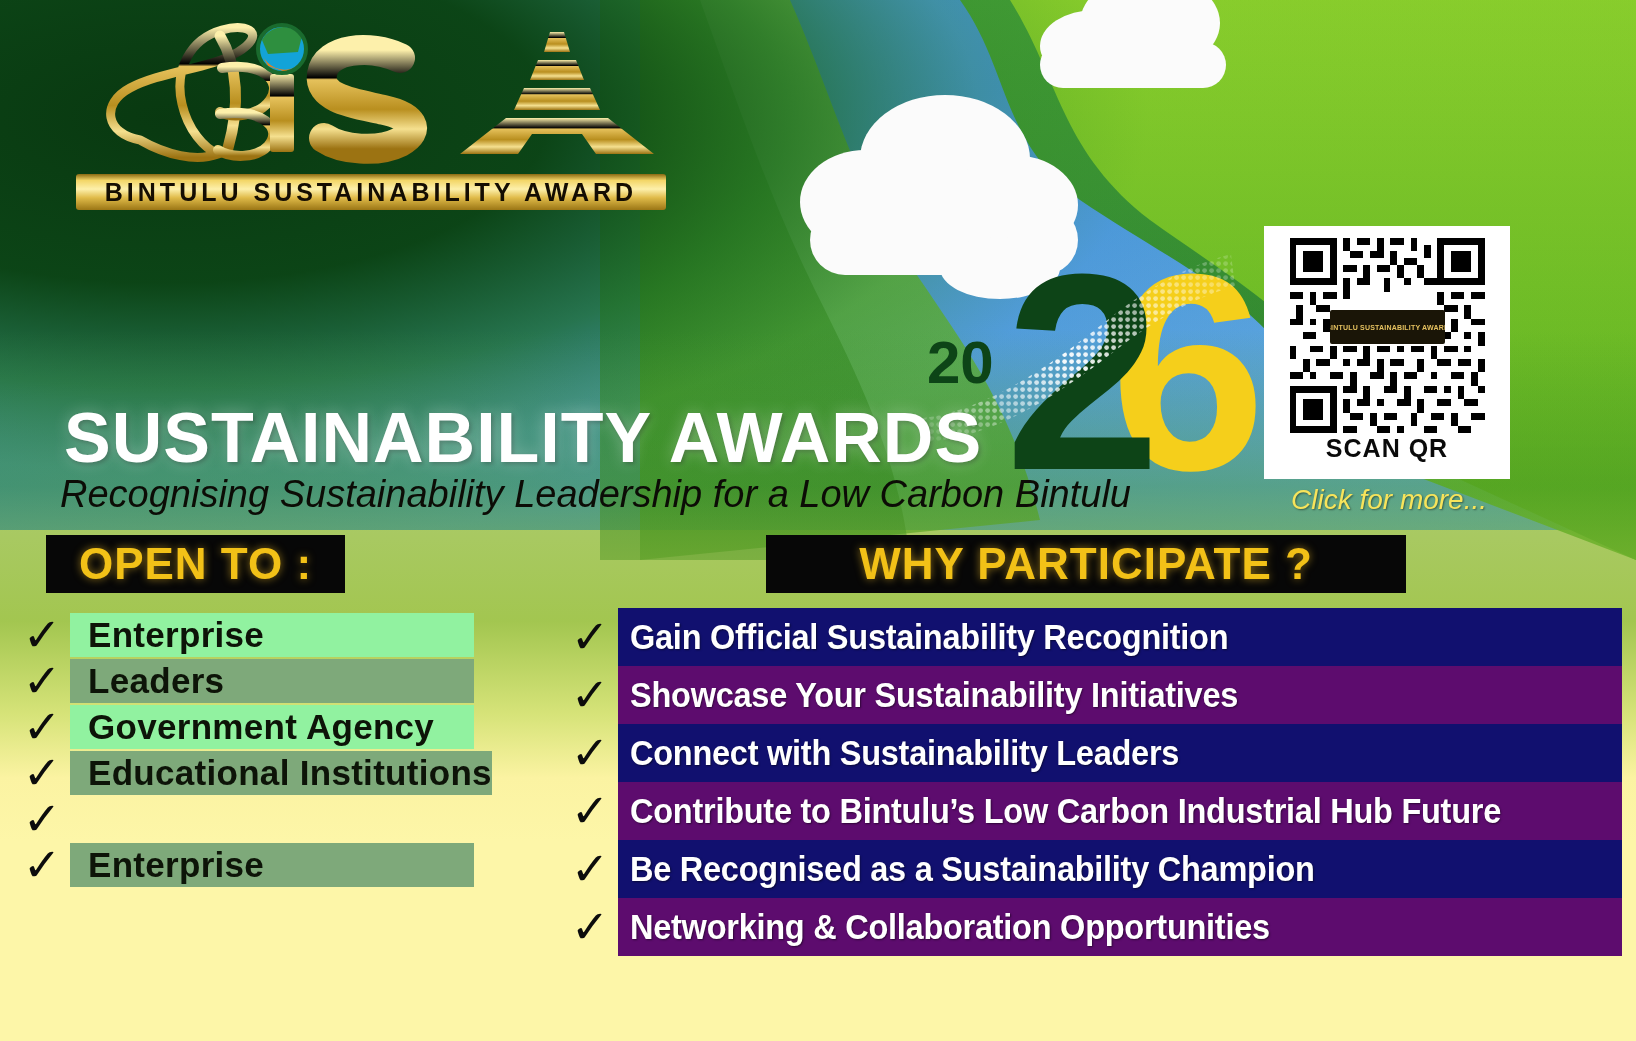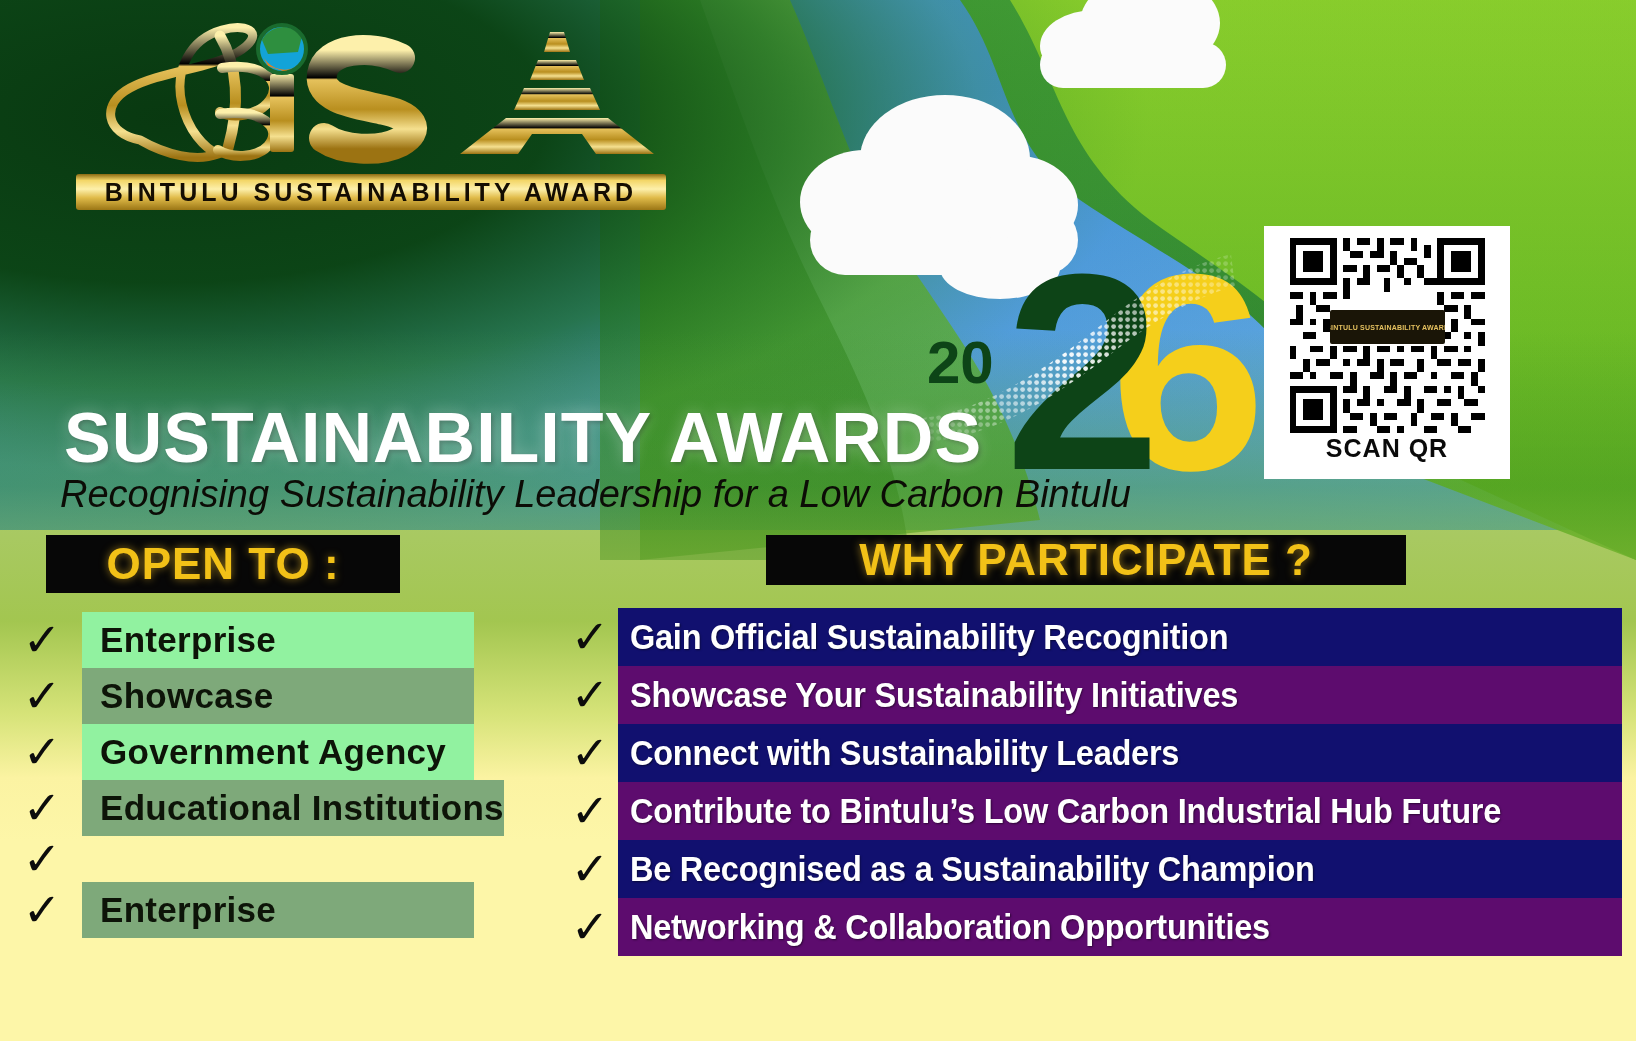--- a/index.html
+++ b/index.html
@@ -214,22 +214,22 @@
     align-items: center;
     justify-content: center;
   }
   .banner span {
     font-size: 44px;
     font-weight: bold;
     color: #f2c117;
     letter-spacing: 1px;
     text-shadow: 0 0 9px rgba(255,200,40,0.55);
   }
-  #banner-left  { left: 46px;  top: 535px; width: 354px; height: 58px; }
-  #banner-right { left: 766px; top: 535px; width: 640px; height: 50px; }
+  #banner-left  { left: 46px;  top: 535px; width: 299px; height: 58px; }
+  #banner-right { left: 766px; top: 535px; width: 640px; height: 58px; }
 
   
   .list-block { position: absolute; }
   #list-open  { left: 14px;  top: 612px; width: 460px; }
   #list-why   { left: 562px; top: 608px; width: 1060px; }
 
   .li-row {
     display: flex;
     align-items: center;
     position: relative;
@@ -245,23 +245,22 @@
     font-family: "DejaVu Sans", sans-serif;
   }
   .li-body {
     flex: 1 1 auto;
     display: flex;
     align-items: center;
     box-sizing: border-box;
   }
   
   #list-open .li-body {
-    height: 56px;
+    height: 44px;
     padding-left: 18px;
-    margin-left: 12px;
   }
   #list-open .li-body span {
     font-size: 35px;
     font-weight: bold;
     color: #0d1408;
     letter-spacing: 0.3px;
     white-space: nowrap;
   }
   #list-open .li-row:nth-child(odd)  .li-body { background: #91f2a0; }
   #list-open .li-row:nth-child(even) .li-body { background: #7ea97a; }
@@ -512,39 +511,40 @@
         <rect x="16" y="28" width="1" height="1"></rect>
           <rect x="20" y="28" width="2" height="1"></rect>
         <rect x="25" y="28" width="2" height="1"></rect>
       </g>
     </svg>
     <div class="qr-logo">
       <span class="qr-logo-txt">BINTULU SUSTAINABILITY AWARD</span>
     </div>
     <div class="qr-caption">SCAN QR</div>
   </div>
+  <div class="qr-click">Click for more...</div>
 
   <div class="banner" id="banner-left">
     <span>OPEN TO :</span>
   </div>
   <div class="banner" id="banner-right">
     <span>WHY PARTICIPATE ?</span>
   </div>
 
   <div class="list-block" id="list-open">
     <div class="li-row">
       <div class="check">✓</div>
       <div class="li-body">
           <span>Enterprise</span>
         </div>
     </div>
     <div class="li-row">
       <div class="check">✓</div>
       <div class="li-body">
-          <span>Showcase</span>
+          <span>Leaders</span>
         </div>
     </div>
     <div class="li-row">
       <div class="check">✓</div>
       <div class="li-body">
           <span>Government Agency</span>
         </div>
     </div>
     <div class="li-row">
       <div class="check">✓</div>

